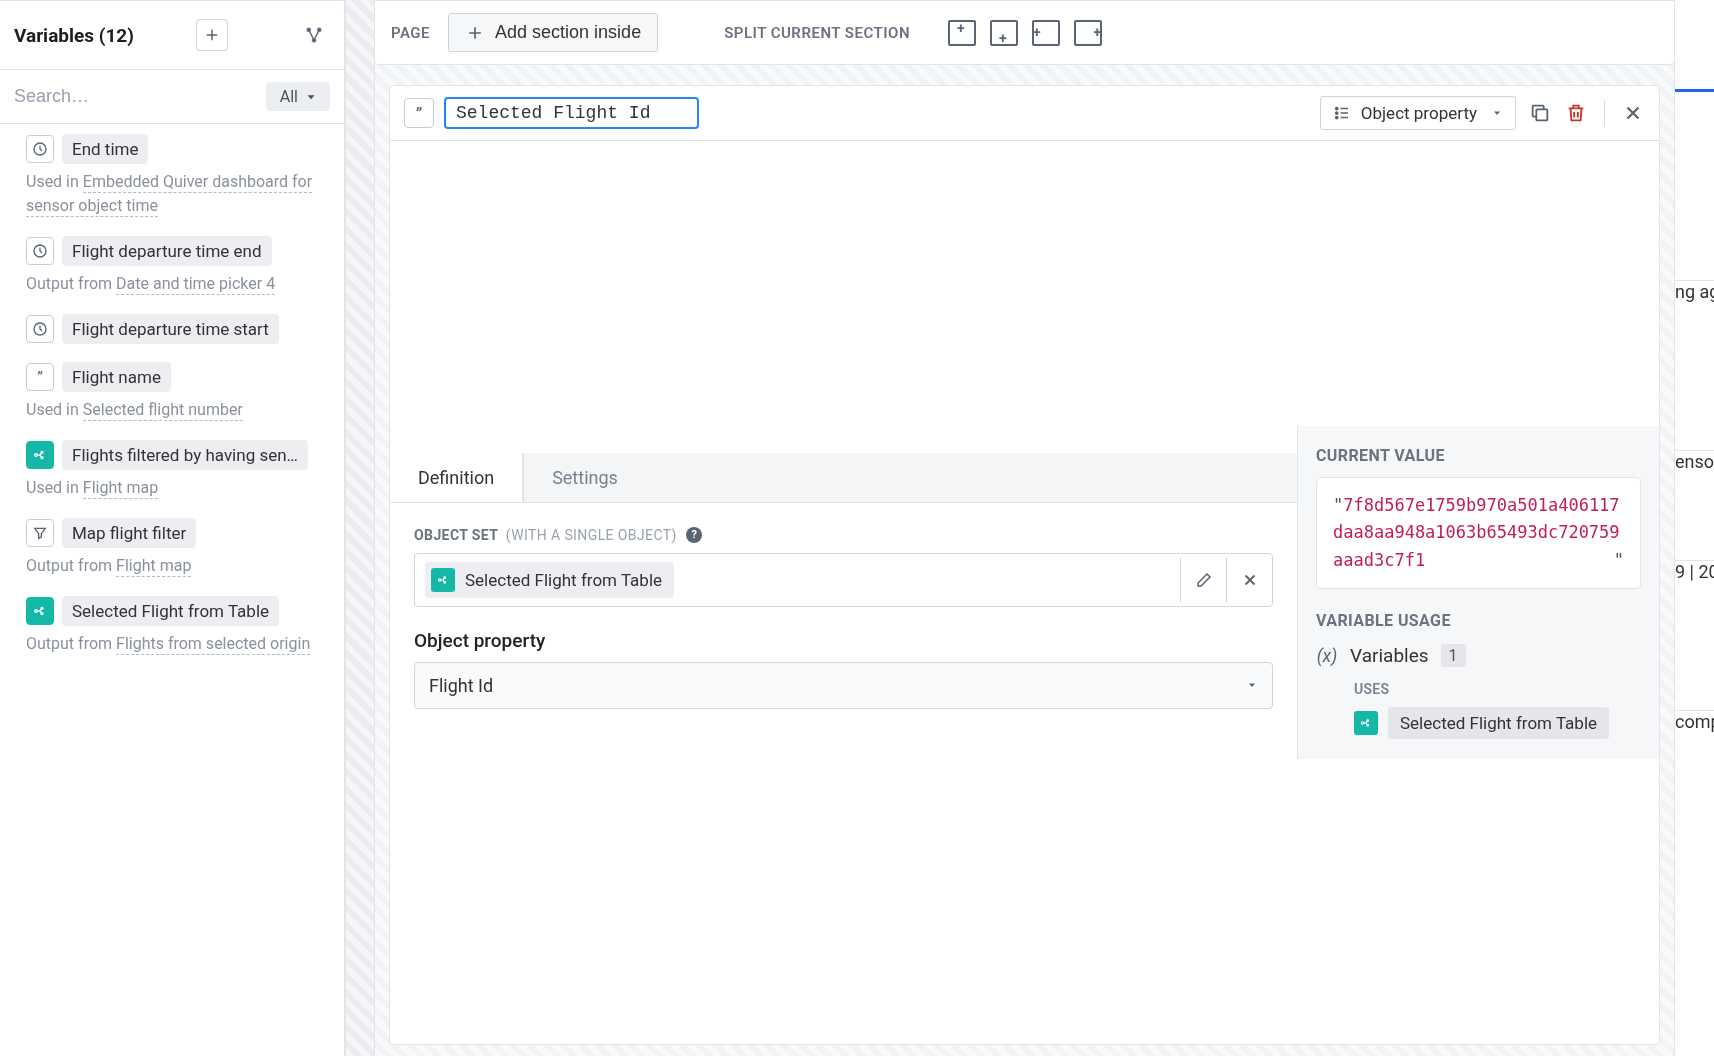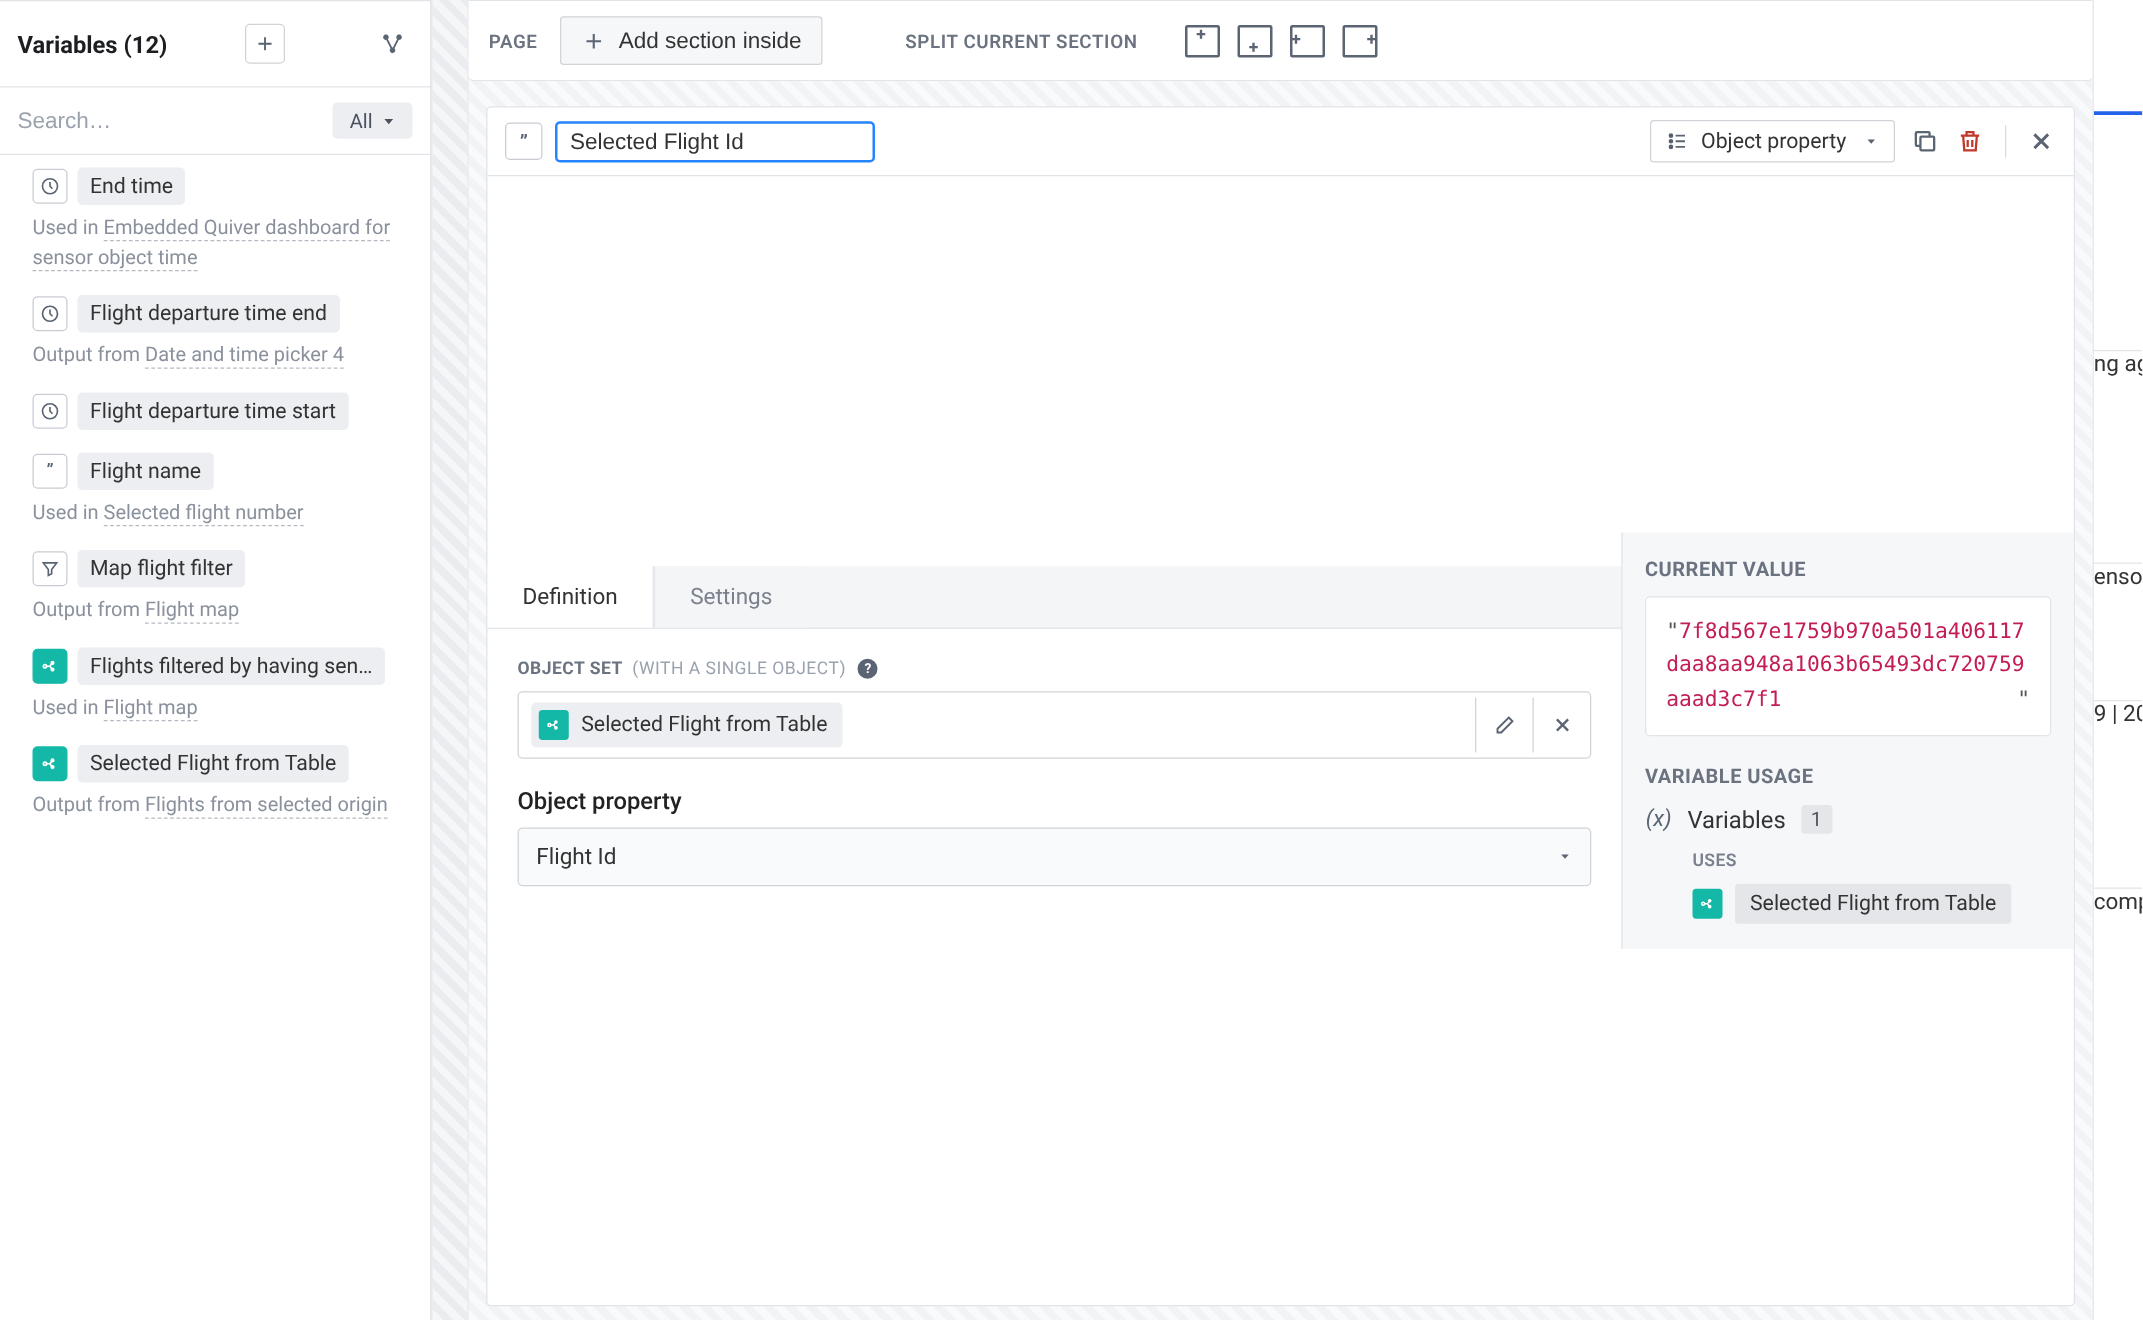--- a/index.html
+++ b/index.html
@@ -239,20 +239,21 @@
       font-size: 16px;
     }
     .name-input {
       border: 2px solid #2684ff;
       border-radius: 4px;
       padding: 4px 10px;
       font-size: 18px;
       color: #333;
       outline: none;
       min-width: 180px;
+      font-family: Liberation Mono, monospace;
     }
     .panel-head-right {
       margin-left: auto;
       display: flex;
       align-items: center;
       gap: 12px;
     }
     .type-select {
       display: inline-flex;
       align-items: center;
@@ -599,48 +600,48 @@
         <span class="var-label-chip">Flight name</span>
       </div>
       <div class="var-sub">
         <span>Used in</span>
         <span class="dashed-link">Selected flight number</span>
       </div>
     </div>
 
     <div class="var-item">
       <div class="var-head">
-        <span class="var-icon">
-            <svg viewBox="0 0 24 24" fill="none" stroke="currentColor" stroke-width="2">
-              <path d="M4 5h16l-6 8v5l-4 2v-7z"></path>
-            </svg>
-          </span>
-        <span class="var-label-chip">Map flight filter</span>
-      </div>
-      <div class="var-sub">
-        <span>Output from</span>
-        <span class="dashed-link">Flight map</span>
-      </div>
-    </div>
-
-    <div class="var-item">
-      <div class="var-head">
         <span class="var-icon teal">
             <svg viewBox="0 0 24 24" fill="none" stroke="currentColor" stroke-width="2">
               <circle cx="6" cy="12" r="2"></circle>
               <path d="M8 12h4"></path>
               <circle cx="15" cy="8" r="1.5" fill="currentColor"></circle>
               <circle cx="15" cy="16" r="1.5" fill="currentColor"></circle>
               <path d="M12 12l2-3M12 12l2 3"></path>
             </svg>
           </span>
         <span class="var-label-chip">Flights filtered by having sen…</span>
       </div>
       <div class="var-sub">
         <span>Used in</span>
+        <span class="dashed-link">Flight map</span>
+      </div>
+    </div>
+
+    <div class="var-item">
+      <div class="var-head">
+        <span class="var-icon">
+            <svg viewBox="0 0 24 24" fill="none" stroke="currentColor" stroke-width="2">
+              <path d="M4 5h16l-6 8v5l-4 2v-7z"></path>
+            </svg>
+          </span>
+        <span class="var-label-chip">Map flight filter</span>
+      </div>
+      <div class="var-sub">
+        <span>Output from</span>
         <span class="dashed-link">Flight map</span>
       </div>
     </div>
 
     <div class="var-item">
       <div class="var-head">
         <span class="var-icon teal">
             <svg viewBox="0 0 24 24" fill="none" stroke="currentColor" stroke-width="2">
               <circle cx="6" cy="12" r="2"></circle>
               <path d="M8 12h4"></path>

